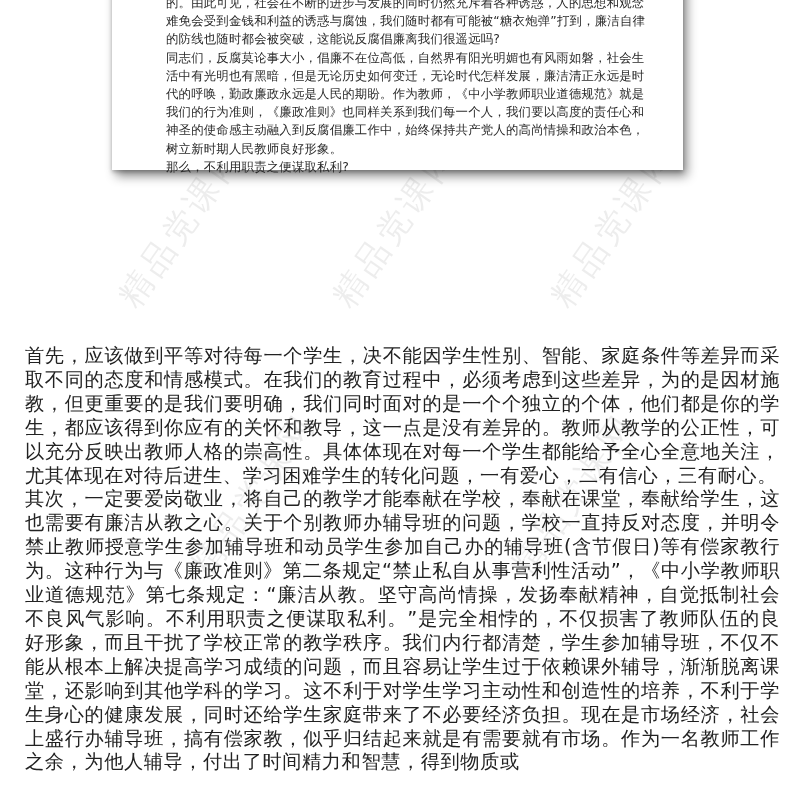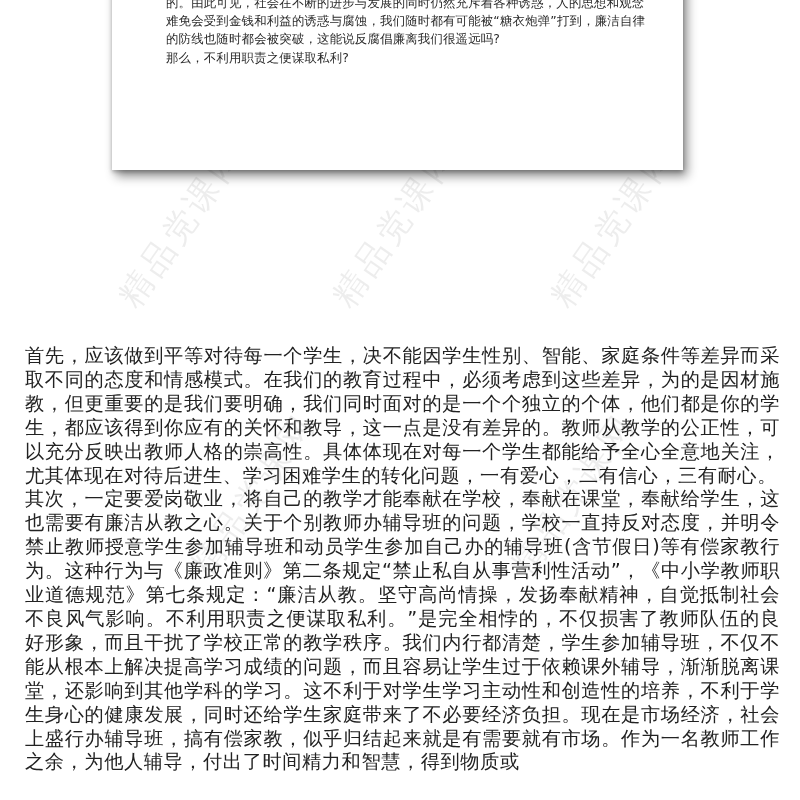--- a/index.html
+++ b/index.html
@@ -37,20 +37,21 @@
 
 <div class="watermark" style="left:108px;top:290px;">精品党课网</div>
 <div class="watermark" style="left:322px;top:290px;">精品党课网</div>
 <div class="watermark" style="left:540px;top:290px;">精品党课网</div>
 <div class="watermark" style="left:180px;top:560px;">精品党课网</div>
 <div class="watermark" style="left:500px;top:560px;">精品党课网</div>
 
 <div class="card">
   <div class="card-text">
     <p>的。由此可见，社会在不断的进步与发展的同时仍然充斥着各种诱惑，人的思想和观念难免会受到金钱和利益的诱惑与腐蚀，我们随时都有可能被“糖衣炮弹”打到，廉洁自律的防线也随时都会被突破，这能说反腐倡廉离我们很遥远吗?</p>
+    <p>同志们，反腐莫论事大小，倡廉不在位高低，自然界有阳光明媚也有风雨如磐，社会生活中有光明也有黑暗，但是无论历史如何变迁，无论时代怎样发展，廉洁清正永远是时代的呼唤，勤政廉政永远是人民的期盼。作为教师，《中小学教师职业道德规范》就是我们的行为准则，《廉政准则》也同样关系到我们每一个人，我们要以高度的责任心和神圣的使命感主动融入到反腐倡廉工作中，始终保持共产党人的高尚情操和政治本色，树立新时期人民教师良好形象。</p>
     <p>那么，不利用职责之便谋取私利?</p>
   </div>
 </div>
 
 <div class="body-text">
   <p>首先，应该做到平等对待每一个学生，决不能因学生性别、智能、家庭条件等差异而采取不同的态度和情感模式。在我们的教育过程中，必须考虑到这些差异，为的是因材施教，但更重要的是我们要明确，我们同时面对的是一个个独立的个体，他们都是你的学生，都应该得到你应有的关怀和教导，这一点是没有差异的。教师从教学的公正性，可以充分反映出教师人格的崇高性。具体体现在对每一个学生都能给予全心全意地关注，尤其体现在对待后进生、学习困难学生的转化问题，一有爱心，二有信心，三有耐心。</p>
   <p>其次，一定要爱岗敬业，将自己的教学才能奉献在学校，奉献在课堂，奉献给学生，这也需要有廉洁从教之心。关于个别教师办辅导班的问题，学校一直持反对态度，并明令禁止教师授意学生参加辅导班和动员学生参加自己办的辅导班(含节假日)等有偿家教行为。这种行为与《廉政准则》第二条规定“禁止私自从事营利性活动”，《中小学教师职业道德规范》第七条规定：“廉洁从教。坚守高尚情操，发扬奉献精神，自觉抵制社会不良风气影响。不利用职责之便谋取私利。”是完全相悖的，不仅损害了教师队伍的良好形象，而且干扰了学校正常的教学秩序。我们内行都清楚，学生参加辅导班，不仅不能从根本上解决提高学习成绩的问题，而且容易让学生过于依赖课外辅导，渐渐脱离课堂，还影响到其他学科的学习。这不利于对学生学习主动性和创造性的培养，不利于学生身心的健康发展，同时还给学生家庭带来了不必要经济负担。现在是市场经济，社会上盛行办辅导班，搞有偿家教，似乎归结起来就是有需要就有市场。作为一名教师工作之余，为他人辅导，付出了时间精力和智慧，得到物质或</p>
 </div>
 
 </body></html>

